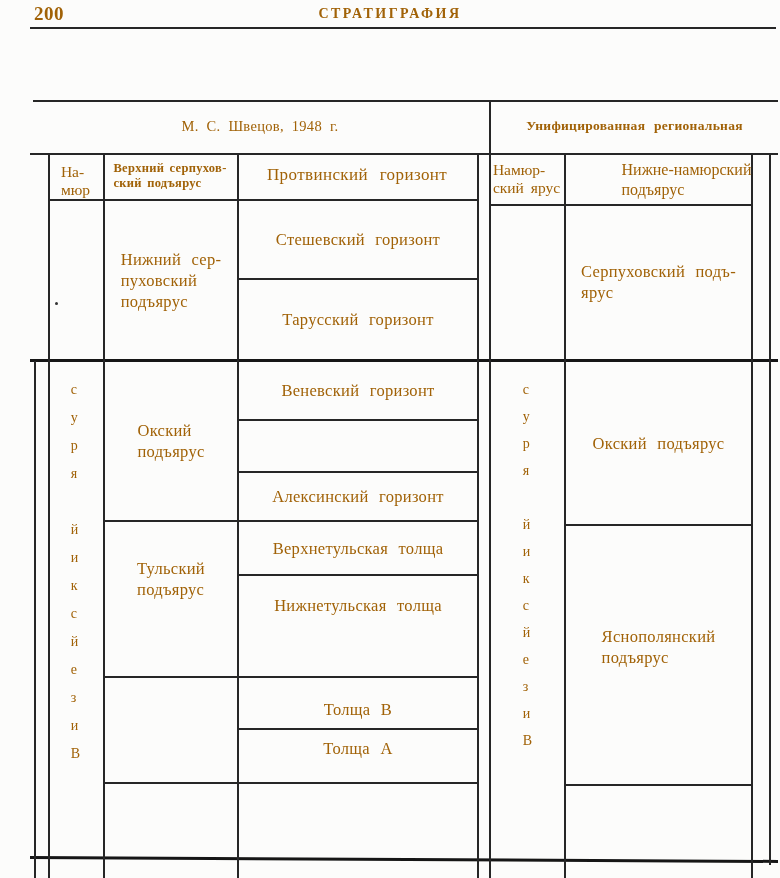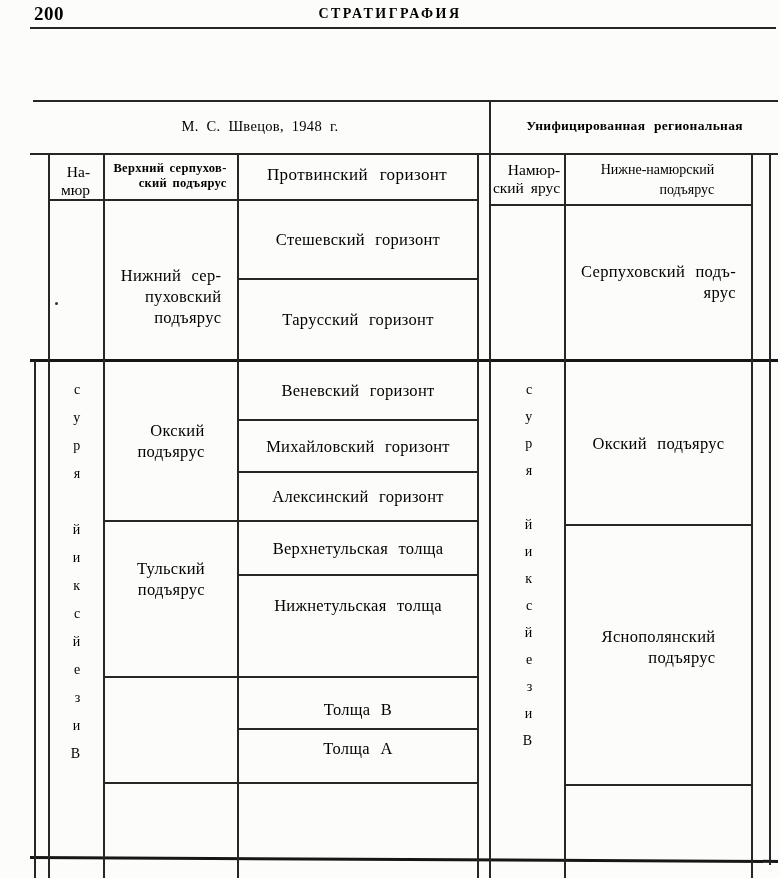--- a/index.html
+++ b/index.html
@@ -11,32 +11,32 @@
     color:#1b1b1b;
     overflow:hidden;
   }
   
   .hl,.vl{position:absolute;background:#262626;}
   .thick{background:#161616;}
   
   .cell{
     position:absolute;
     display:flex;align-items:center;justify-content:center;
-    text-align:right;
+    text-align:left;
     white-space:pre-line;
-    color:#000000;
+    color:#a16207;
   }
   .pg-num{font-size:19px;font-weight:bold;letter-spacing:0.5px;}
   .run-head{font-size:14px;font-weight:600;letter-spacing:2.5px;}
   .grp-head{font-size:14.5px;word-spacing:4px;letter-spacing:0.3px;}
   .grp-head-r{font-size:13.5px;font-weight:600;word-spacing:5px;letter-spacing:0.3px;}
   .colhead{font-size:15.5px;line-height:18px;word-spacing:3px;}
   .colhead-sm{font-size:12.5px;font-weight:bold;line-height:15px;letter-spacing:0.3px;word-spacing:2px;}
   .colhead-lg{font-size:17px;word-spacing:7px;letter-spacing:0.4px;}
-  .colhead-r{font-size:14px;line-height:20px;word-spacing:2px;}
+  .colhead-r{font-size:16px;line-height:20px;word-spacing:2px;margin-left:29px;}
   .body-txt{font-size:16.5px;line-height:21px;word-spacing:6px;letter-spacing:0.3px;}
   .vtext{
     font-size:14px;line-height:28px;letter-spacing:0;
     padding-top:14px;
     align-items:flex-start;
   }
   .vtext-r{line-height:27px;}
   .speck{position:absolute;width:3px;height:3px;background:#333;border-radius:50%;}
 </style>
 </head>
@@ -83,21 +83,21 @@
   <div class="cell colhead" style="left:48px;top:155px;width:55px;height:52px">На-
 мюр</div>
   <div class="cell colhead-sm" style="left:103px;top:155px;width:134px;height:42px">Верхний серпухов-
 ский подъярус</div>
   <div class="cell colhead-lg" style="left:237px;top:153px;width:240px;height:44px">Протвинский горизонт</div>
   <div class="cell colhead" style="left:489px;top:157px;width:75px;height:44px">Намюр-
 ский ярус</div>
   <div class="cell colhead-r" style="left:564px;top:158px;width:187px;height:44px">Нижне-намюрский
 подъярус</div>
 
-  <div class="cell body-txt" style="left:105px;top:216px;width:132px;height:160px">Нижний сер-
+  <div class="cell body-txt" style="left:105px;top:200px;width:132px;height:160px">Нижний сер-
 пуховский
 подъярус</div>
   <div class="cell body-txt" style="left:239px;top:280px;width:238px;height:78px">Тарусский горизонт</div>
   <div class="cell body-txt" style="left:239px;top:200px;width:238px;height:78px">Стешевский горизонт</div>
 
   <div class="cell vtext" style="left:48px;top:362px;width:55px;height:440px">с
 у
 р
 я
 &nbsp;
@@ -107,21 +107,20 @@
 с
 й
 е
 з
 и
 В</div>
 
   <div class="cell body-txt" style="left:105px;top:362px;width:132px;height:158px">Окский
 подъярус</div>
   <div class="cell body-txt" style="left:239px;top:362px;width:238px;height:56px">Веневский горизонт</div>
-  <div class="cell body-txt" style="left:239px;top:421px;width:238px;height:50px">Михайловский горизонт</div>
   <div class="cell body-txt" style="left:239px;top:473px;width:238px;height:47px">Алексинский горизонт</div>
 
   <div class="cell body-txt" style="left:105px;top:522px;width:132px;height:114px">Тульский
 подъярус</div>
   <div class="cell body-txt" style="left:239px;top:522px;width:238px;height:52px">Верхнетульская толща</div>
   <div class="cell body-txt" style="left:239px;top:576px;width:238px;height:58px">Нижнетульская толща</div>
 
   <div class="cell body-txt" style="left:239px;top:678px;width:238px;height:62px">Толща В</div>
   <div class="cell body-txt" style="left:566px;top:204px;width:185px;height:156px">Серпуховский подъ-
 ярус</div>

